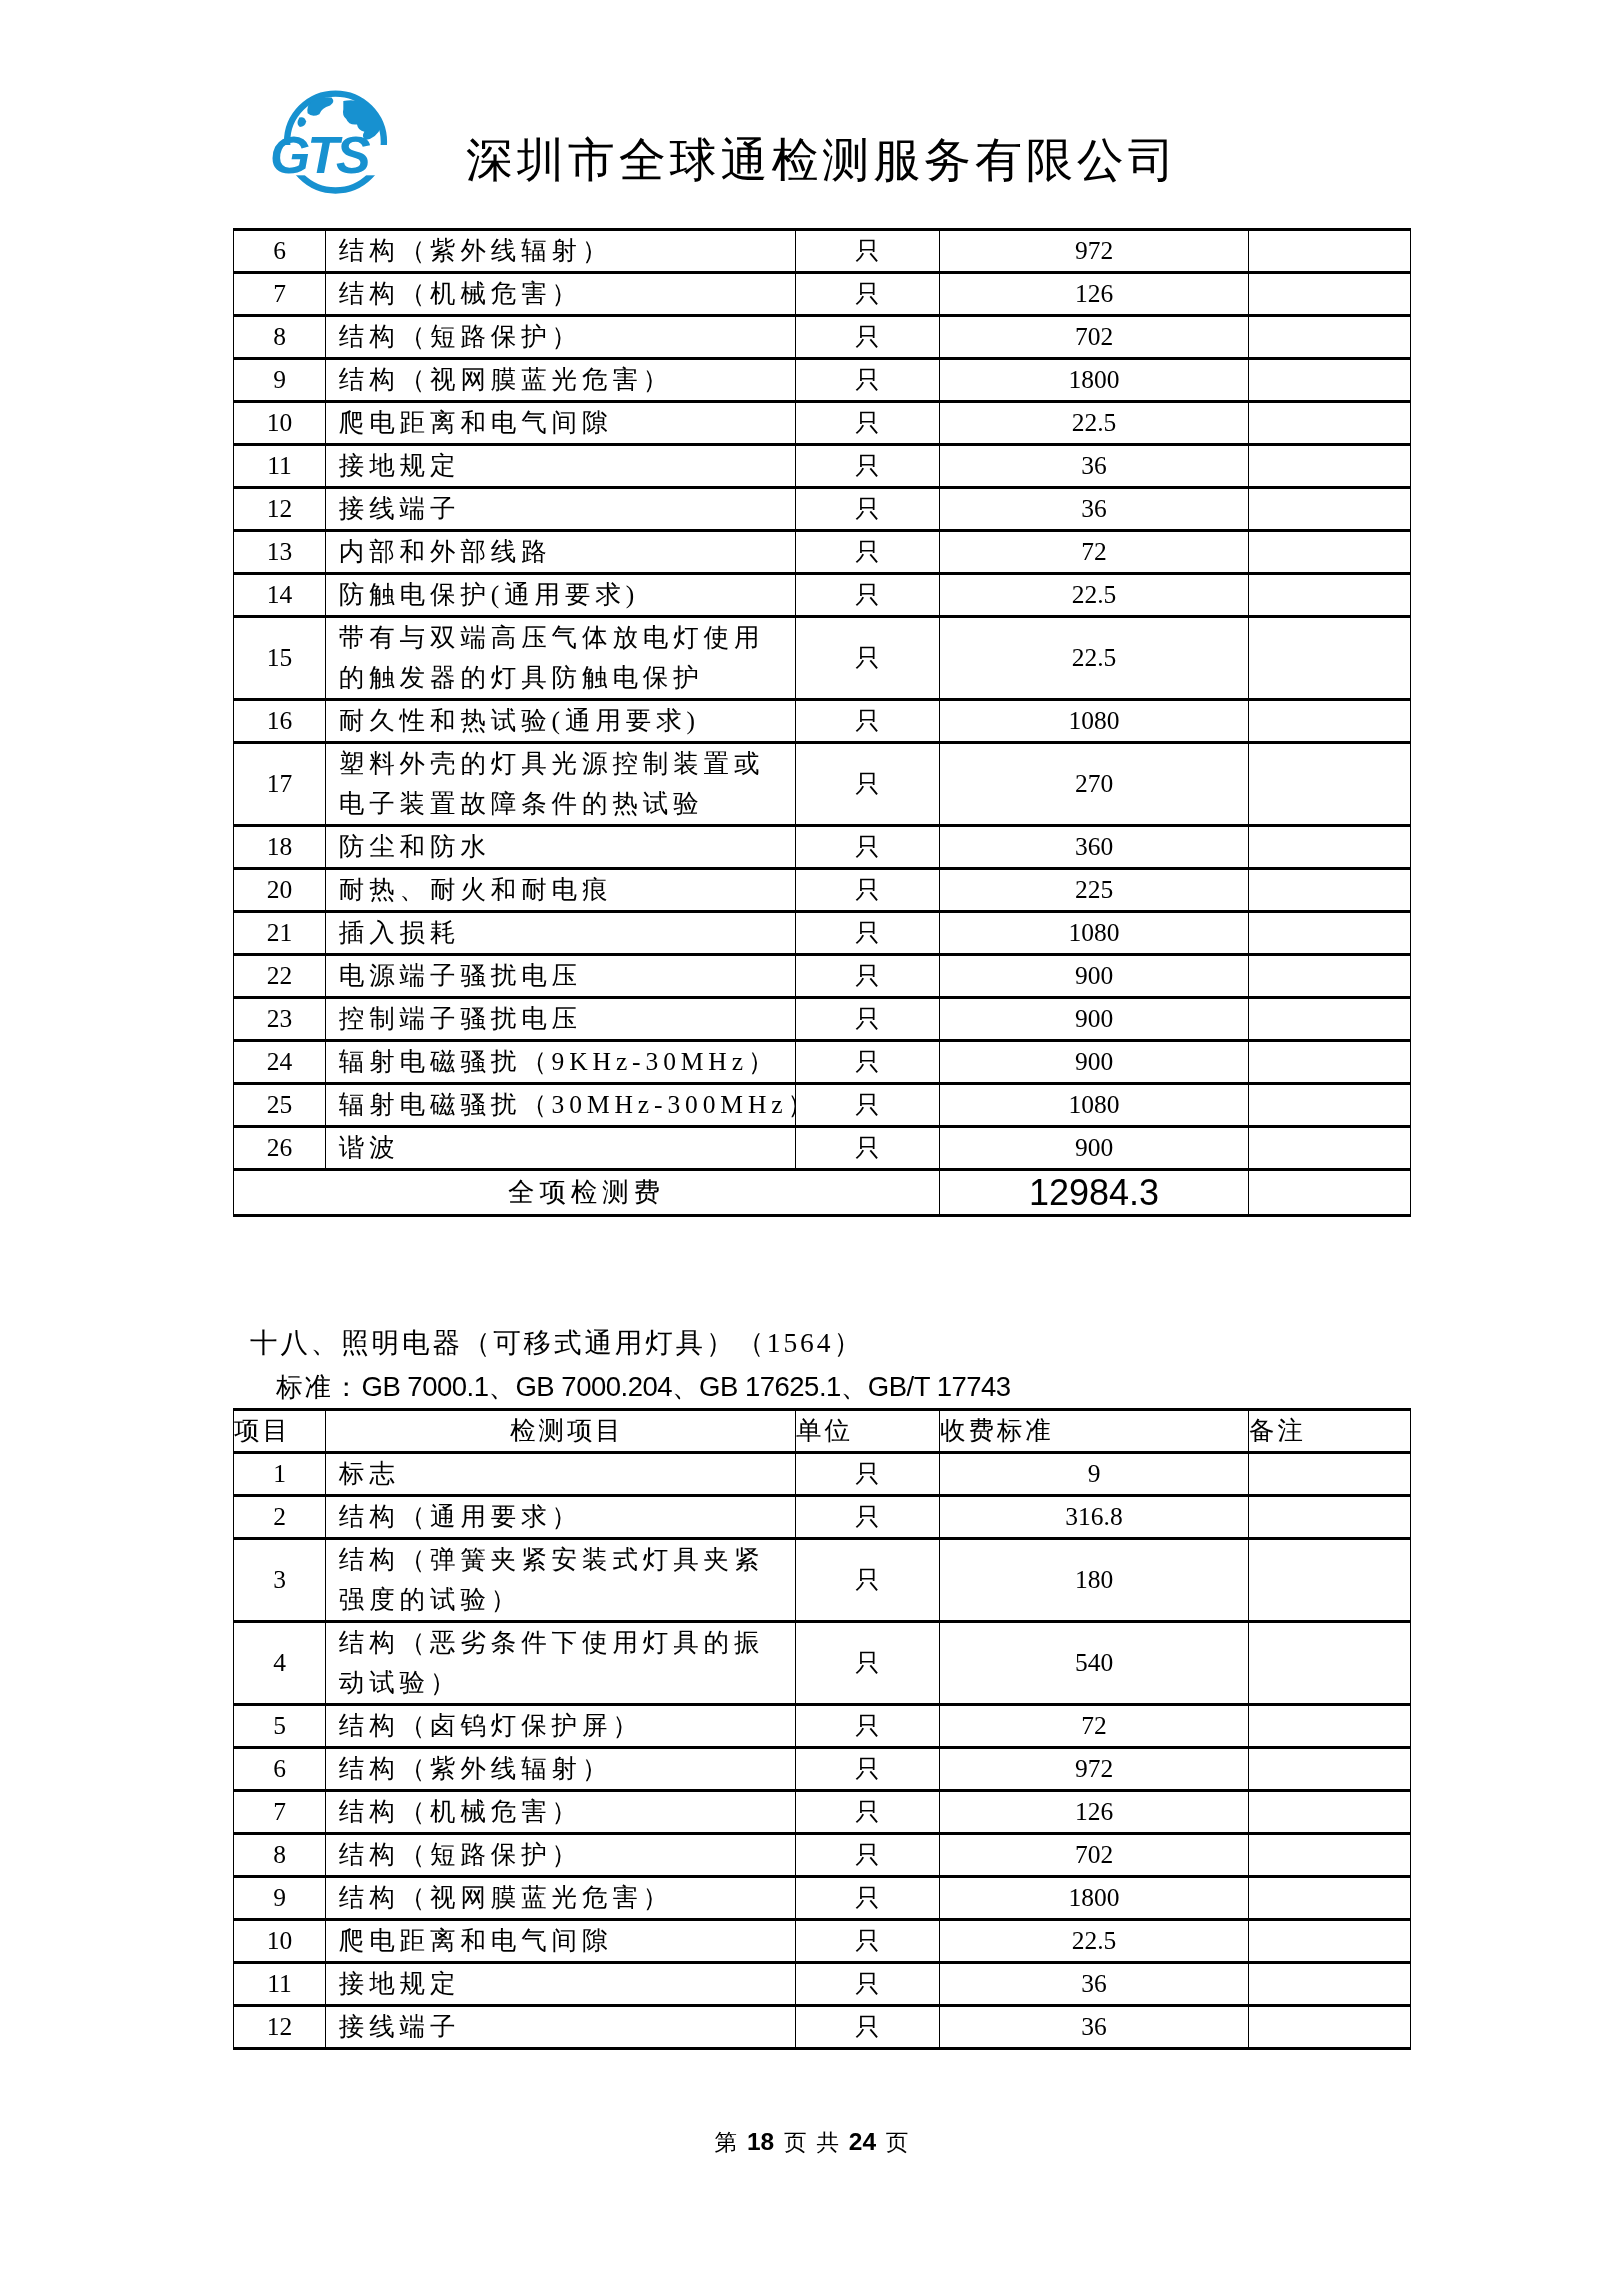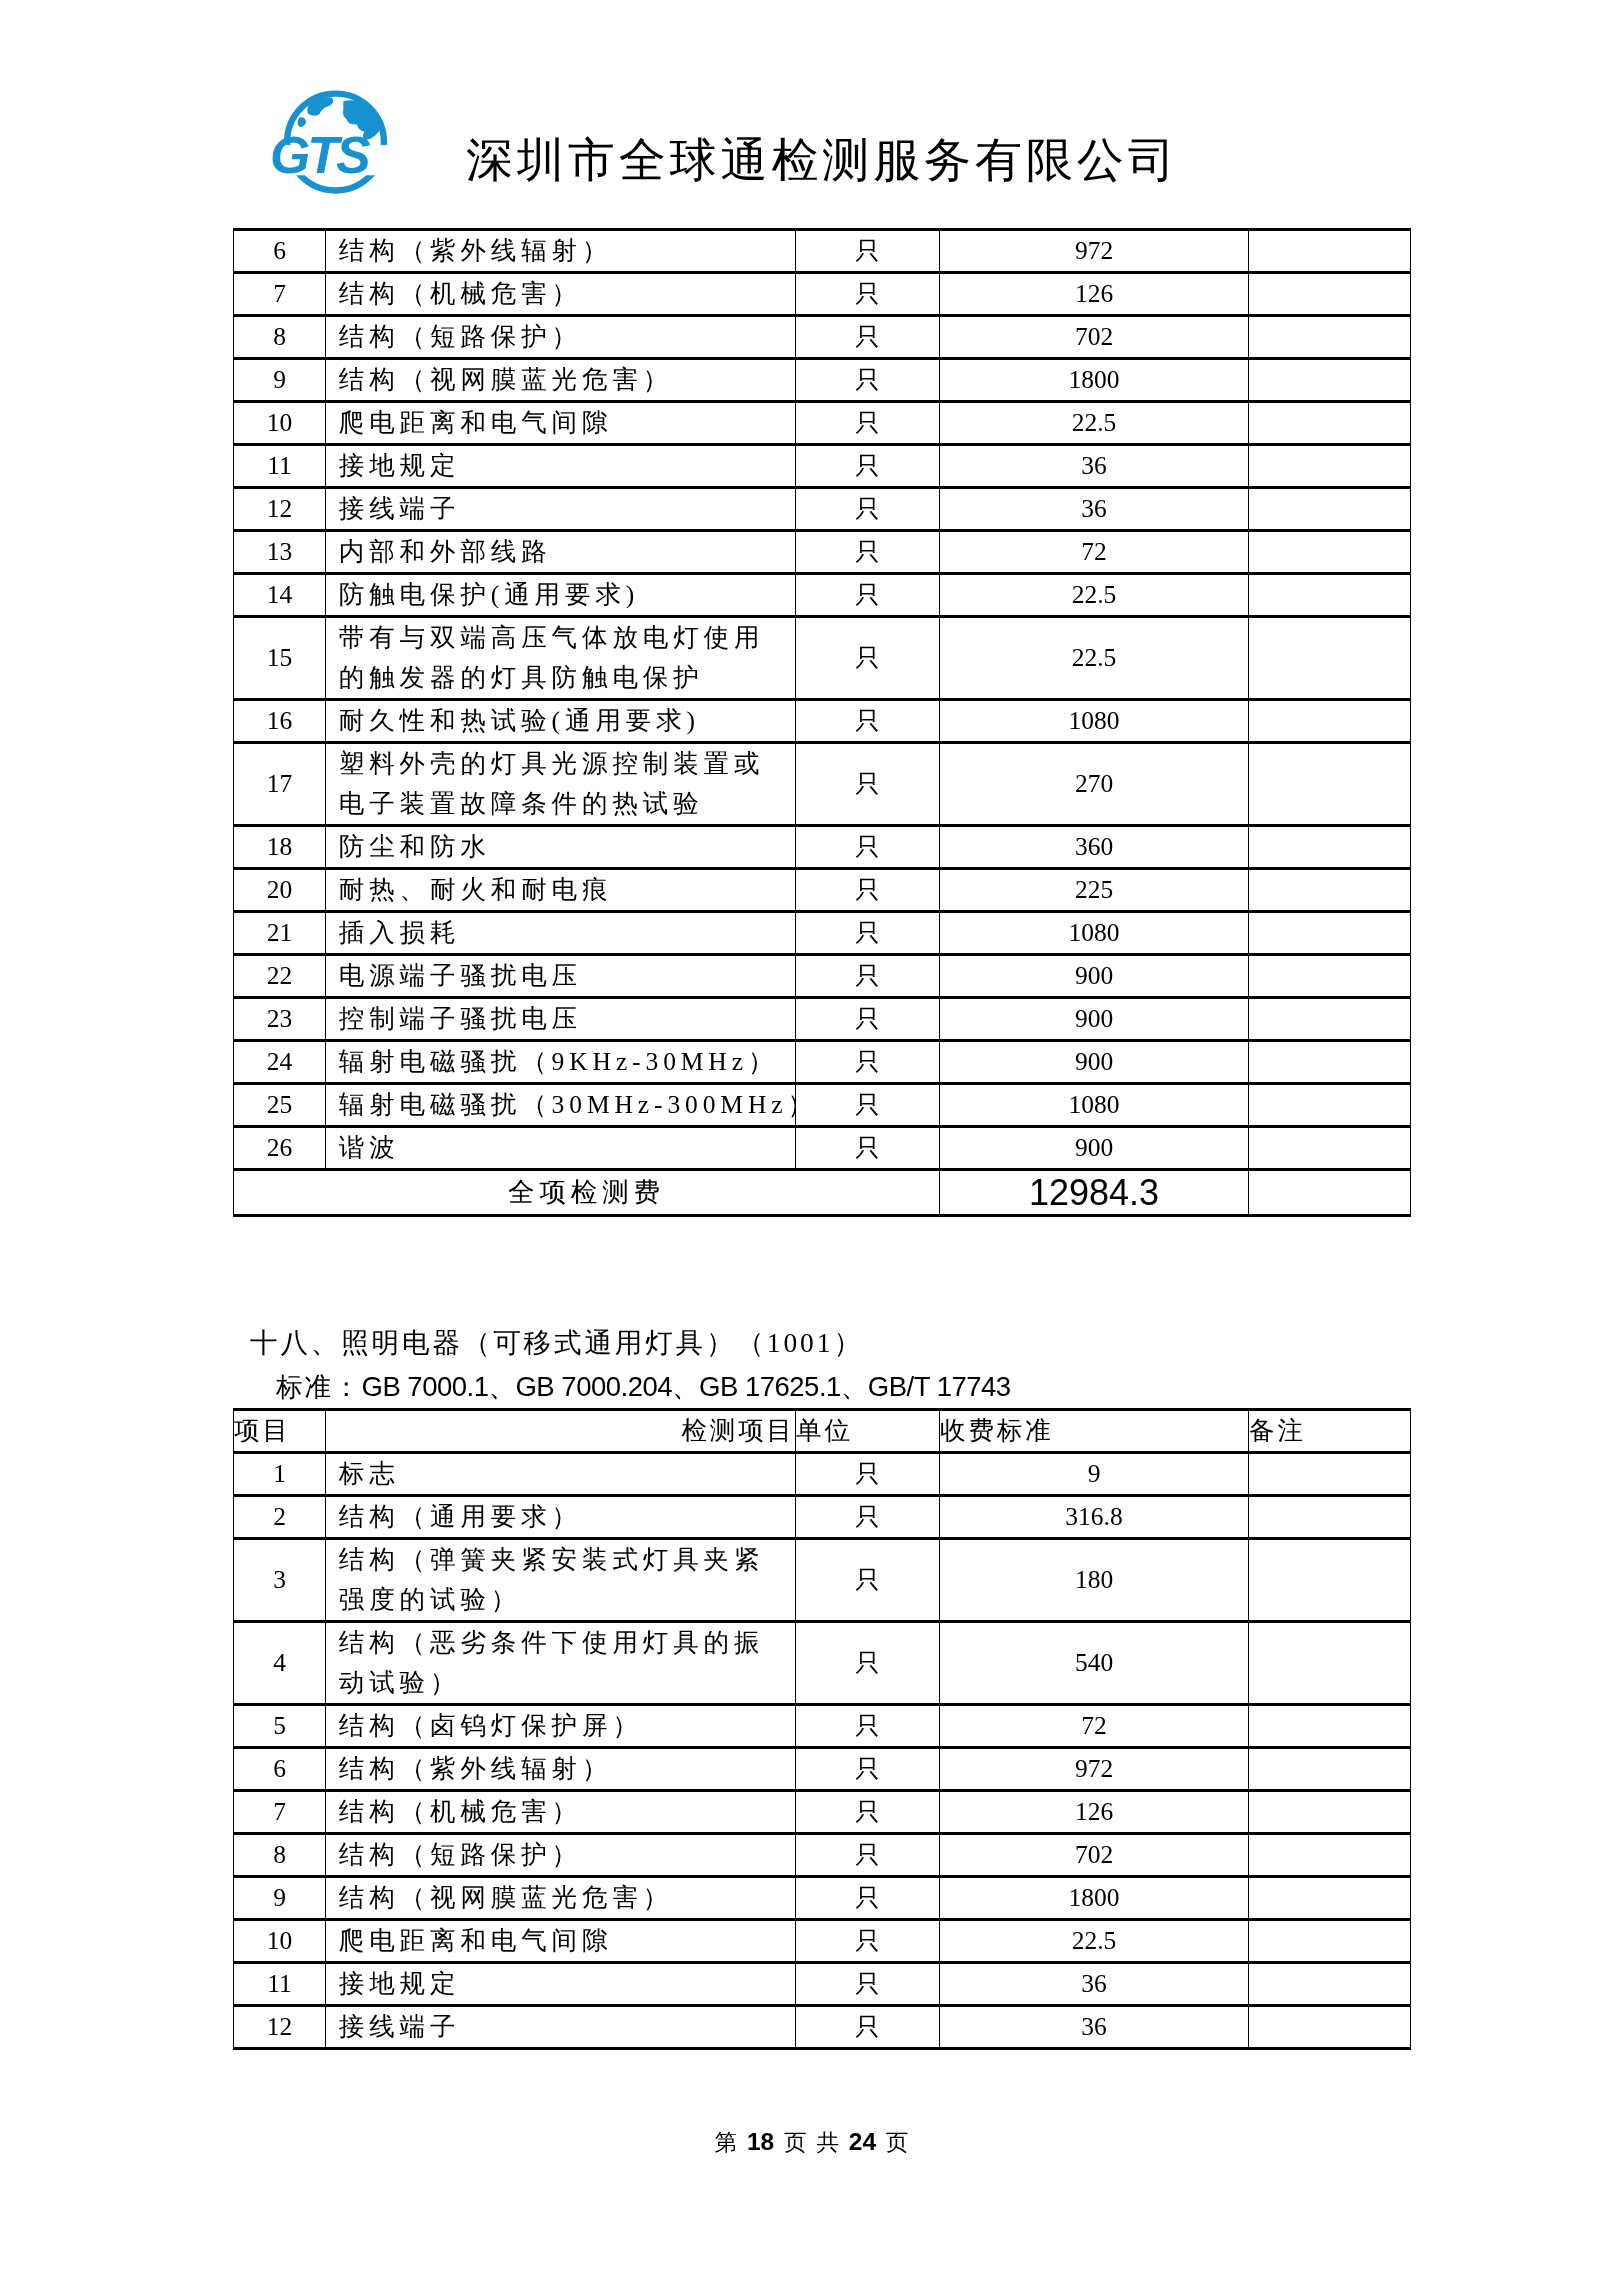--- a/index.html
+++ b/index.html
@@ -27,21 +27,21 @@
     border-top:3.4px solid #000; border-bottom:3.4px solid #000;
     padding:0; vertical-align:middle; overflow:hidden;
   }
   .c-no   { text-align:center; font-size:25.5px; line-height:40px; }
   .c-item { padding-left:12.8px; font-size:25.5px; letter-spacing:4.9px; }
   .ln     { display:block; line-height:40px; white-space:nowrap; }
   .c-unit { text-align:center; font-size:24.5px; line-height:40px; }
   .c-fee  { text-align:center; font-size:25.5px; line-height:40px; }
   .c-rem  { }
   .th-c   { text-align:left; font-size:25.5px; line-height:40px; letter-spacing:2.9px; }
-  .th-l   { text-align:right; padding-left:12.8px; font-size:25.5px; line-height:40px; letter-spacing:2.9px; }
+  .th-l   { text-align:center; padding-left:12.8px; font-size:25.5px; line-height:40px; letter-spacing:2.9px; }
   .total-label { text-align:center; font-size:26.5px; letter-spacing:4.9px; line-height:43px; }
   .total-fee   { text-align:center; font-size:36px; line-height:43px;
                  font-family:"Liberation Sans", sans-serif; }
   
   .sec-title {
     position:absolute; left:250px; top:1325px;
     font-size:27.5px; letter-spacing:2.9px; white-space:nowrap;
   }
   .standards {
     position:absolute; left:250px; top:1369px;
@@ -311,21 +311,21 @@
     </tbody>
   <tbody>
     <tr>
       <td class="total-label" colspan="3">全项检测费</td>
       <td class="total-fee">12984.3</td>
       <td class="c-rem"></td>
     </tr>
   </tbody>
 </table>
 
-<div class="sec-title">十八、照明电器（可移式通用灯具）（1001）</div>
+<div class="sec-title">十八、照明电器（可移式通用灯具）（1564）</div>
 <div class="standards">
   <span class="lbl">标准：</span><span class="val">GB 7000.1、GB 7000.204、GB 17625.1、GB/T 17743</span>
 </div>
 
 <table class="feetable t2">
   <colgroup>
     <col style="width:92px">
       <col style="width:470px">
       <col style="width:144px">
     <col style="width:309px">

